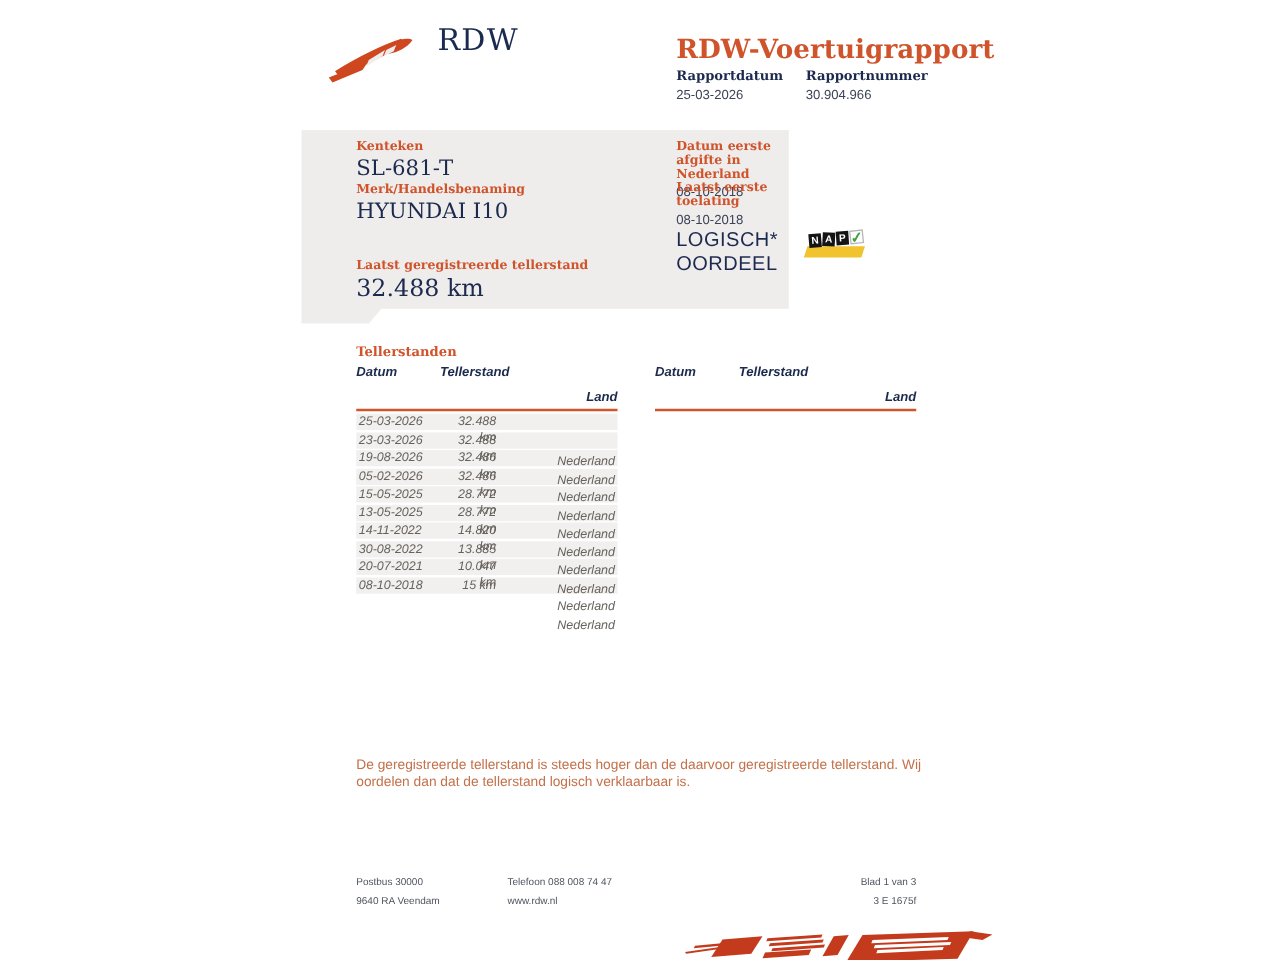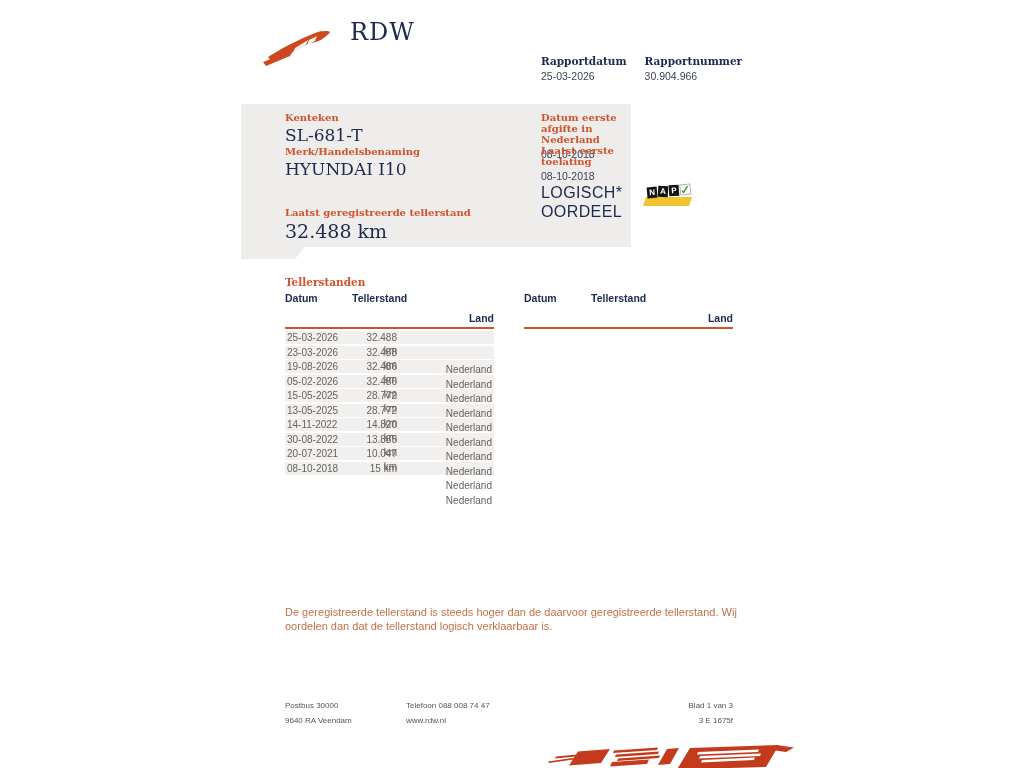--- a/index.html
+++ b/index.html
@@ -63,21 +63,21 @@
   .nap-tile:nth-child(3){ transform:rotate(-4deg) translateY(-1px); }
   .nap-check {
     width:11px; height:11px; background:#fff; border:1px solid #b5b5b5;
     display:flex; align-items:center; justify-content:center;
     color:var(--nap-green,#3fa23c); font-size:12px; font-weight:800;
     transform:rotate(-6deg) translateY(-2px); line-height:1;
   }
   
   .tellerstanden { position:absolute; left:285px; top:276px; width:448px; }
   .ts-heading { font-family:"DejaVu Serif", serif; font-weight:700; font-size:10.5px; color:var(--accent,#d0542b); }
-  .ts-tables { display:flex; gap:30px; margin-top:4px; }
+  .ts-tables { display:flex; gap:30px; margin-top:4px;font-style:italic; }
   .ts-table { width:217px; }
   .ts-head {
     display:grid; grid-template-columns:67px 1fr 52px;
     font-size:10.5px; font-weight:700; color:var(--navy,#1b2a4e);
     padding-bottom:3px; border-bottom:2px solid var(--accent,#d0542b);
   }
   .ts-head .c3 { text-align:right;margin-top:20px; }
   .ts-body { margin-top:2px; }
   .ts-row {
     display:grid; grid-template-columns:67px 45px 1fr;
@@ -108,20 +108,21 @@
 
   <svg class="wing-logo" viewBox="0 0 72 42">
     <path d="M2 34 L33 22 L29 28 L5 38 Z" fill="#cf471f"></path>
     <path d="M7 29 C26 17 45 8 60 3 L64 8 C50 14 28 26 11 34 Z" fill="#cf471f"></path>
     <path d="M54 7 C58 3 66 2 69 4 C65 10 57 14 50 15 Z" fill="#cf471f"></path>
     <path d="M34 20 L47 12 L45 17 L32 25 Z" fill="#efecec"></path>
     <path d="M48 12 L56 8 L54 13 L46 17 Z" fill="#efecec"></path>
   </svg>
   <div class="logo-text">RDW</div>
 
+  <div class="doc-title">RDW-Voertuigrapport</div>
   <div class="report-meta">
     <div class="meta-pair">
       <span class="meta-label">Rapportdatum</span>
       <span class="meta-value">25-03-2026</span>
     </div>
     <div class="meta-pair">
       <span class="meta-label">Rapportnummer</span>
       <span class="meta-value">30.904.966</span>
     </div>
   </div>

